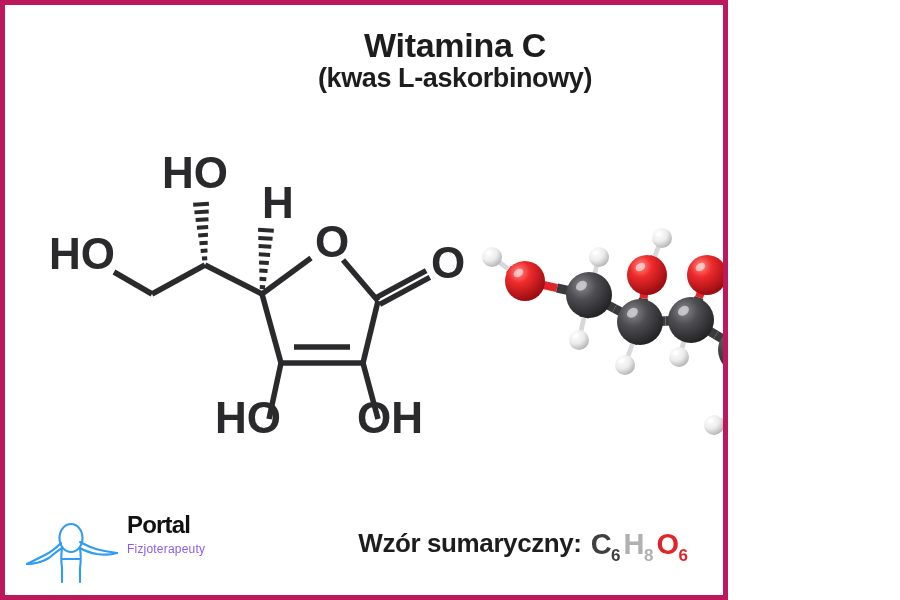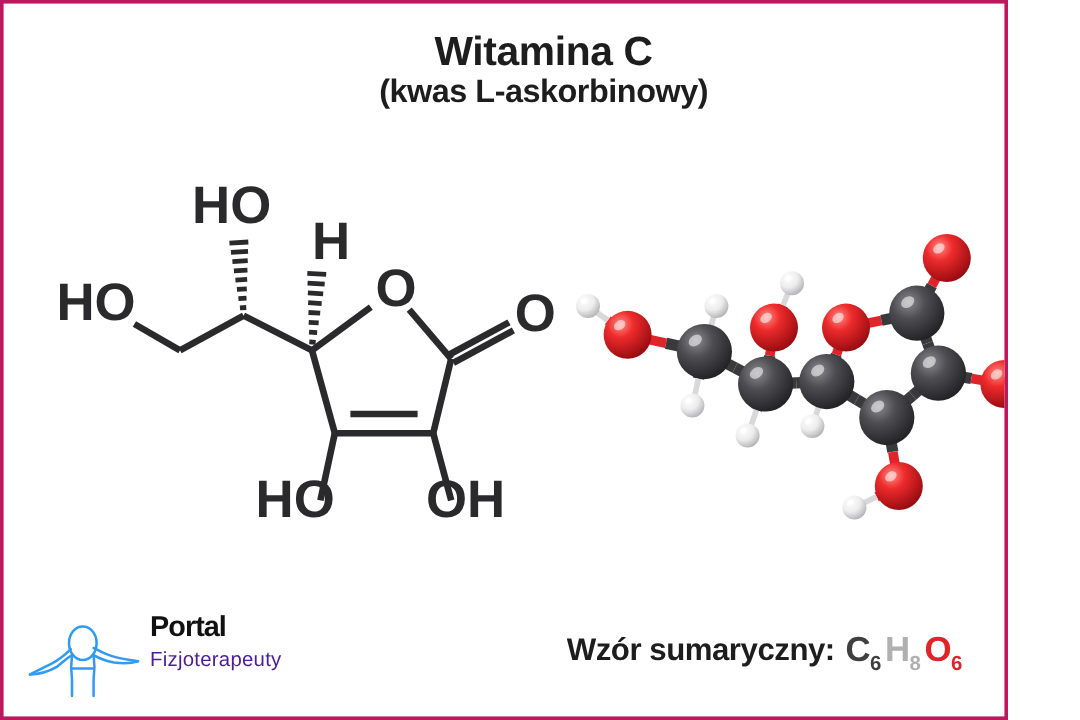--- a/index.html
+++ b/index.html
@@ -5,24 +5,24 @@
   html, body {
     margin: 0;
     padding: 0;
     background: #ffffff;
   }
   body {
     font-family: "Liberation Sans", sans-serif;
   }
   #page {
     position: relative;
-    width: 840px;
+    width: 728px;
     height: 600px;
     background: #ffffff;
-    border: 3px solid #be185d;
+    border: 5px solid #be185d;
     box-sizing: border-box;
     overflow: hidden;
   }
 
   
   #title-block {
     position: absolute;
     top: 22px;
     left: 0;
     width: 900px;
@@ -83,22 +83,22 @@
   #logo-word {
     font-family: "Liberation Sans", sans-serif;
     font-size: 24px;
     font-weight: bold;
     color: #111111;
     letter-spacing: -0.8px;
     line-height: 1;
   }
   #logo-sub {
     font-family: "Liberation Sans", sans-serif;
-    font-size: 17px;
-    color: #4c1d95;
+    font-size: 12px;
+    color: #8b5cf6;
     letter-spacing: 0.2px;
     margin-top: 6px;
     line-height: 1;
   }
 
   #formula-block {
     position: absolute;
     right: 32px;
     top: 523px;
     display: flex;

